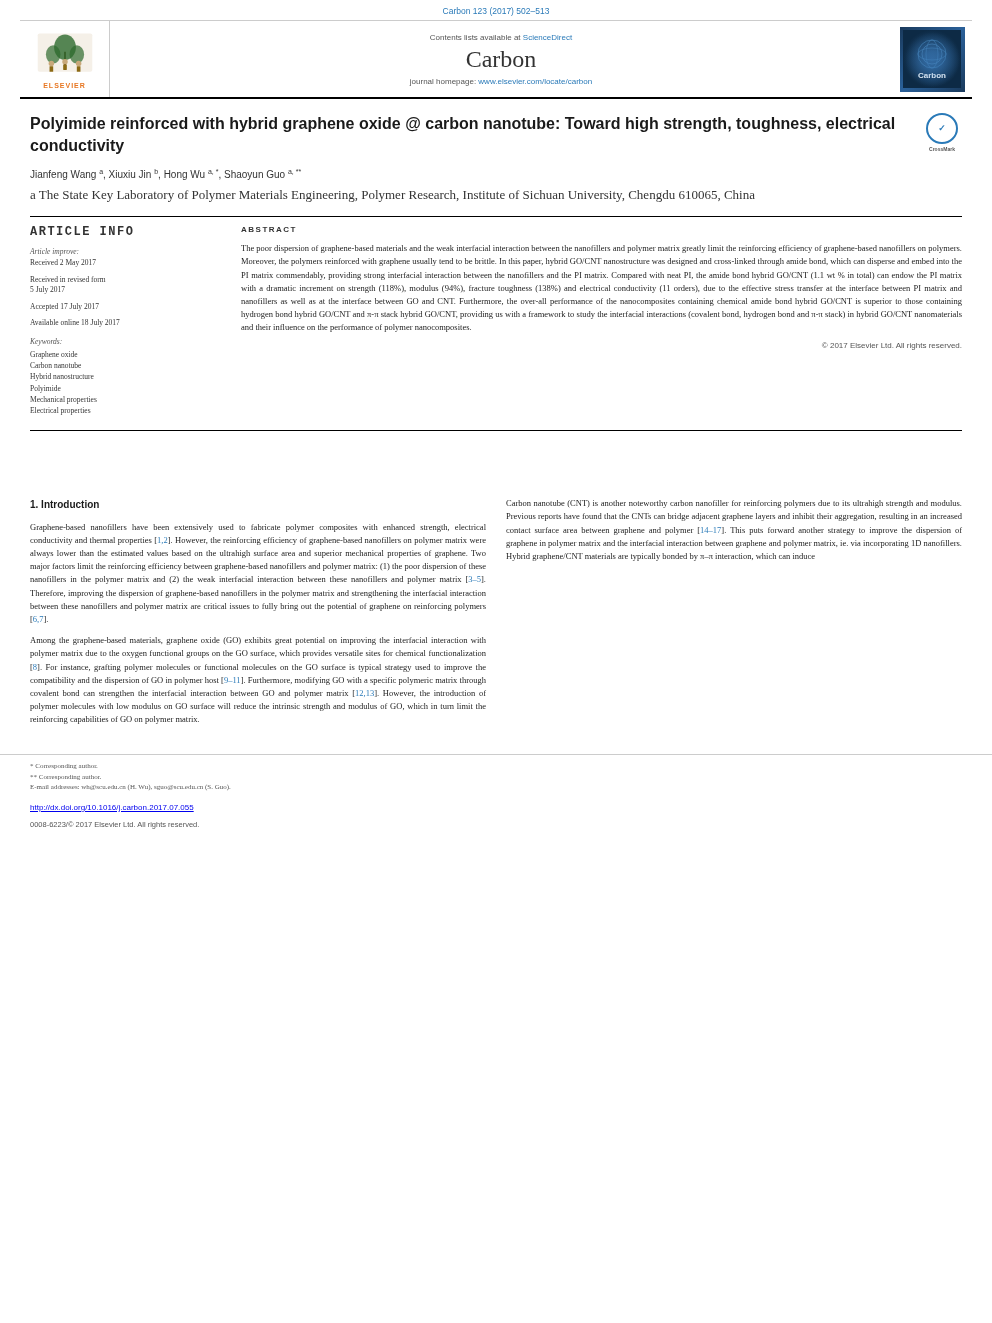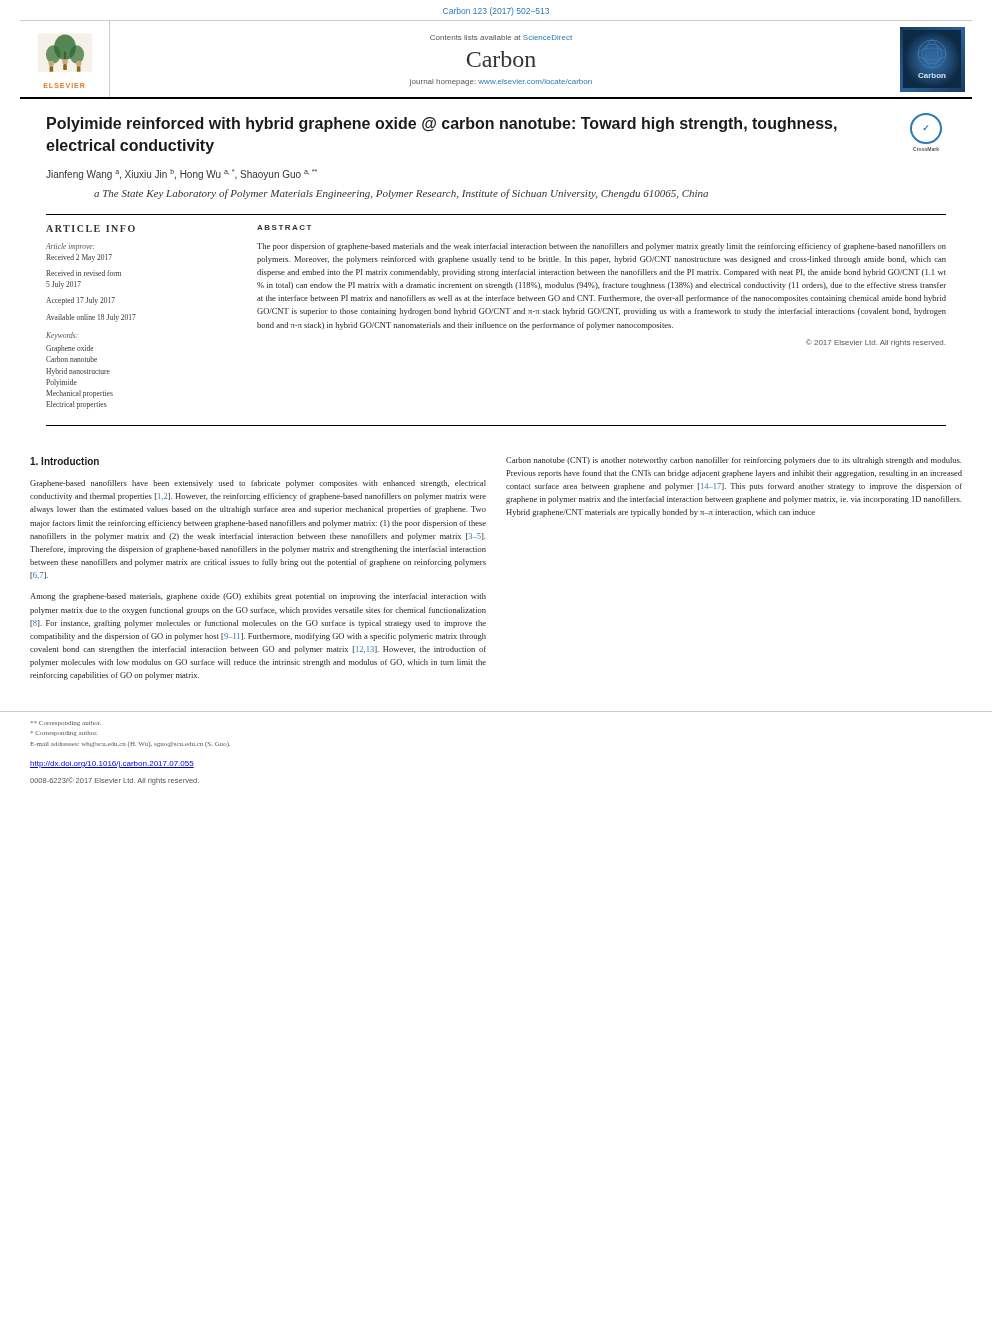--- a/index.html
+++ b/index.html
@@ -130,21 +130,21 @@
       top: 5px;
       left: 5px;
       right: 5px;
       bottom: 5px;
       background: radial-gradient(ellipse, #3a7ab8 20%, transparent 70%);
       opacity: 0.5;
     }
 
     
     .main-content {
-      padding: 14px 46px 10px;
+      padding: 14px 30px 10px;
     }
 
     
     .article-title {
       font-size: 16px;
       font-weight: bold;
       font-family: Arial, sans-serif;
       color: #1a1a1a;
       line-height: 1.4;
       margin-bottom: 10px;
@@ -197,26 +197,24 @@
       color: #333;
     }
 
     .superscript {
       font-size: 7px;
       vertical-align: super;
     }
 
     
     .affiliations {
-      font-size: 11px;
-      font-style: italic;
+      font-size: 13px;
       color: #333;
       margin-bottom: 12px;
       line-height: 1.4;
-      margin-left: 48px;
     }
 
     
     .section-divider {
       border: none;
       border-top: 1px solid #000;
       margin: 8px 0;
     }
 
     
@@ -229,22 +227,22 @@
       width: 195px;
       flex-shrink: 0;
     }
 
     .col-right {
       flex: 1;
     }
 
     
     .article-info-title {
-      font-size: 10px;
-      font-family: Liberation Serif, serif;
+      font-size: 12px;
+      font-family: Liberation Mono, monospace;
       font-weight: bold;
       letter-spacing: 1.5px;
       text-transform: uppercase;
       color: #333;
       margin-bottom: 8px;
     }
 
     .info-label {
       font-size: 7.5px;
       font-style: italic;
@@ -314,20 +312,21 @@
       gap: 20px;
     }
 
     .body-col {
       flex: 1;
       font-size: 8.5px;
       font-family: 'Times New Roman', serif;
       line-height: 1.55;
       color: #222;
       text-align: justify;
+      margin-top: 38px;
     }
 
     .section-heading {
       font-size: 10px;
       font-family: Arial, sans-serif;
       font-weight: bold;
       color: #1a1a1a;
       margin-bottom: 8px;
     }
 
@@ -505,22 +504,22 @@
       <div class="body-col">
         <p>
           Carbon nanotube (CNT) is another noteworthy carbon nanofiller for reinforcing polymers due to its ultrahigh strength and modulus. Previous reports have found that the CNTs can bridge adjacent graphene layers and inhibit their aggregation, resulting in an increased contact surface area between graphene and polymer [<a class="ref-link" href="#">14–17</a>]. This puts forward another strategy to improve the dispersion of graphene in polymer matrix and the interfacial interaction between graphene and polymer matrix, ie. via incorporating 1D nanofillers. Hybrid graphene/CNT materials are typically bonded by π–π interaction, which can induce
         </p>
       </div>
 
     </div>
   </div>
 
   <div class="footnotes">
+    <div class="footnote-line">* Corresponding author.</div>
     <div class="footnote-line">** Corresponding author.</div>
-    <div class="footnote-line">* Corresponding author.</div>
     <div class="footnote-line">E-mail addresses: wh@scu.edu.cn (H. Wu), sguo@scu.edu.cn (S. Guo).</div>
   </div>
 
   <div class="doi-line">
     <a href="#">http://dx.doi.org/10.1016/j.carbon.2017.07.055</a>
   </div>
   <div class="copyright-footer">0008-6223/© 2017 Elsevier Ltd. All rights reserved.</div>
 
 </div>
 

